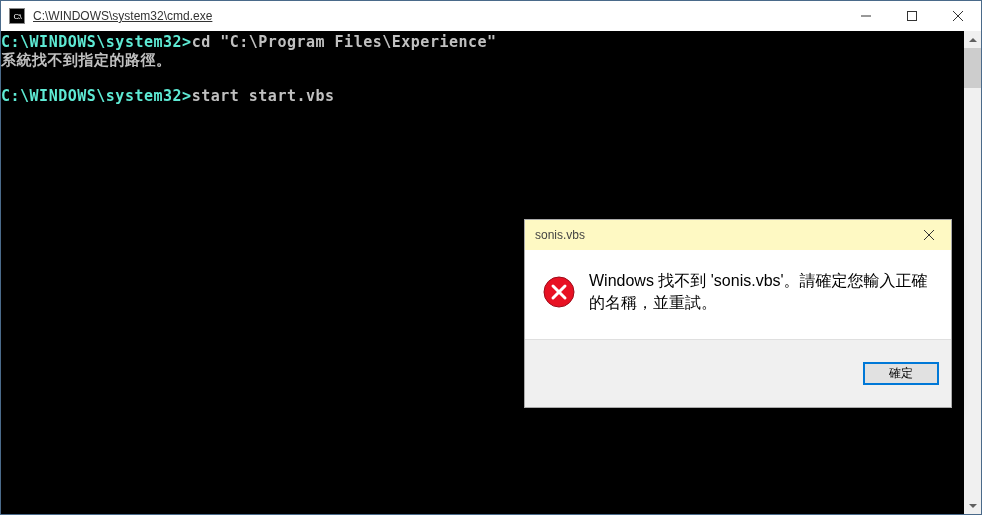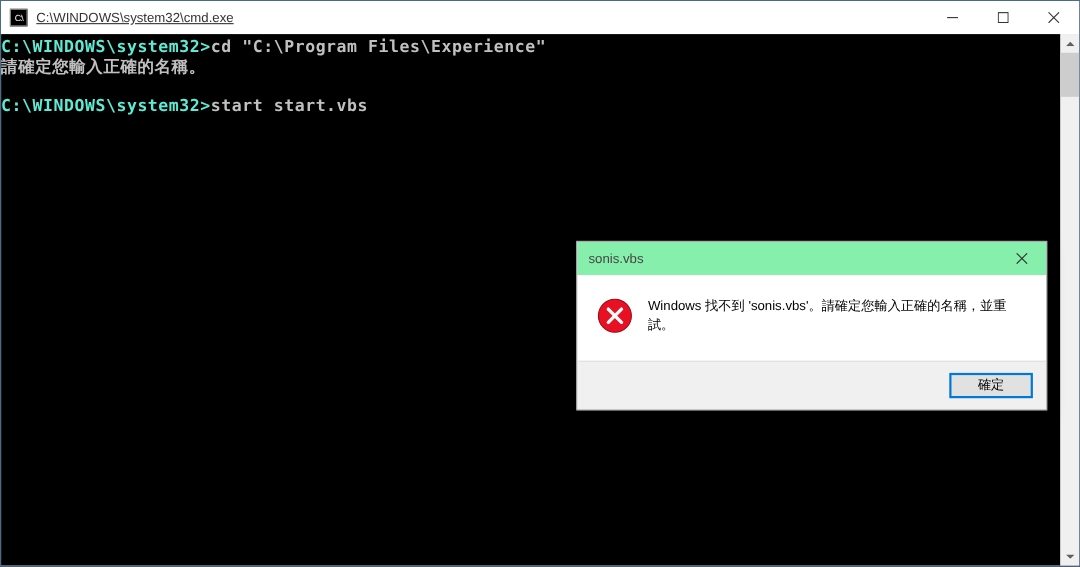--- a/index.html
+++ b/index.html
@@ -112,21 +112,21 @@
       position: absolute;
       left: 524px;
       top: 219px;
       width: 428px;
       background: #f0f0f0;
       border: 1px solid #aaa;
       box-shadow: 0 4px 16px rgba(0,0,0,0.3);
     }
     .dialog-titlebar {
       height: 30px;
-      background: #86efac;
+      background: #fef9c3;
       display: flex;
       align-items: center;
       padding: 0 0 0 10px;
       color: #444;
       font-size: 12px;
     }
     .dialog-title { flex: 1; }
     .dialog-close {
       width: 45px;
       height: 100%;
@@ -141,27 +141,27 @@
       display: flex;
       align-items: center;
       gap: 14px;
     }
     .error-icon-wrap {
       width: 32px;
       height: 32px;
       flex-shrink: 0;
     }
     .dialog-msg {
-      font-size: 12px;
+      font-size: 16px;
       color: #000;
       line-height: 1.4;
     }
     .dialog-footer {
       background: #f0f0f0;
-      padding: 10px 12px;
+      padding: 22px 12px;
       display: flex;
       justify-content: flex-end;
       border-top: 1px solid #dfdfdf;
     }
     .dialog-ok {
       min-width: 76px;
       height: 23px;
       background: #e1e1e1;
       border: 2px solid #0078d7;
       font-size: 12px;
@@ -193,21 +193,21 @@
       <div class="titlebar-btn close">
         <svg width="10" height="10" viewBox="0 0 10 10">
             <line x1="0" y1="0" x2="10" y2="10" stroke="#333" stroke-width="1"></line>
             <line x1="10" y1="0" x2="0" y2="10" stroke="#333" stroke-width="1"></line>
           </svg>
       </div>
     </div>
   </div>
   <div class="cmd-body">
     <div class="cmd-content"><span class="prompt">C:\WINDOWS\system32&gt;</span><span>cd "C:\Program Files\Experience"</span>
-<span>請確定您輸入正確的名稱。</span>
+<span>系統找不到指定的路徑。</span>
 <span></span>
 <span class="prompt">C:\WINDOWS\system32&gt;</span><span>start start.vbs</span>
 </div>
     <div class="cmd-scrollbar">
       <div class="scroll-btn">
         <svg width="8" height="4" viewBox="0 0 8 4">
             <polygon points="4,0 8,4 0,4" fill="#606060"></polygon>
           </svg>
       </div>
       <div class="scroll-track">

